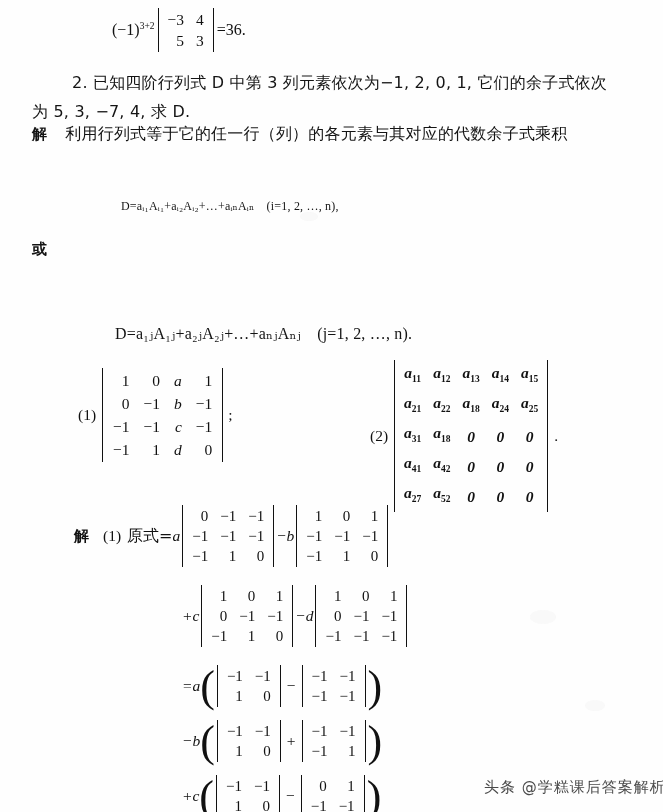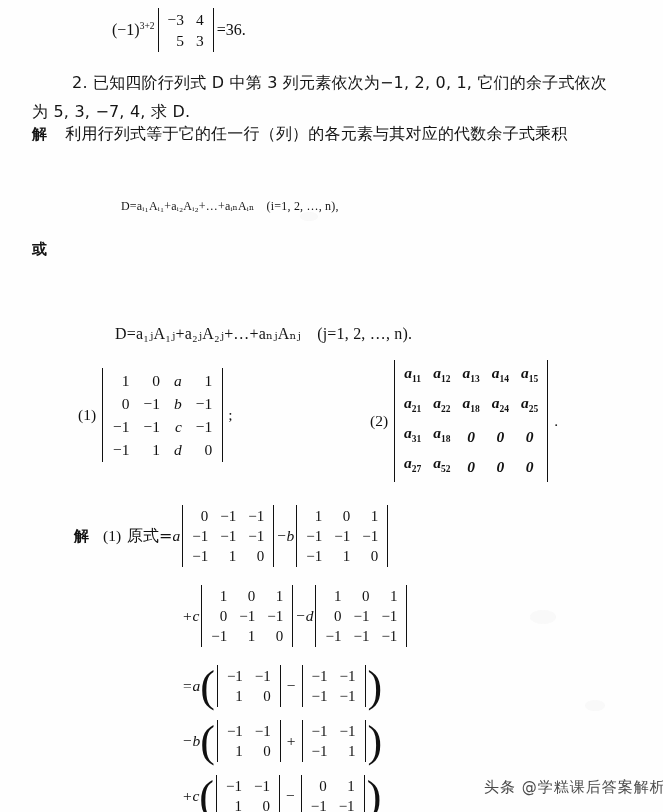--- a/index.html
+++ b/index.html
@@ -166,20 +166,27 @@
           <td><i>a</i><span class="sub" style="font-style:normal">25</span></td>
         </tr>
         <tr>
           <td><i>a</i><span class="sub" style="font-style:normal">31</span></td>
           <td><i>a</i><span class="sub" style="font-style:normal">18</span></td>
           <td class="zero">0</td>
           <td class="zero">0</td>
           <td class="zero">0</td>
         </tr>
         <tr>
+          <td><i>a</i><span class="sub" style="font-style:normal">41</span></td>
+          <td><i>a</i><span class="sub" style="font-style:normal">42</span></td>
+          <td class="zero">0</td>
+          <td class="zero">0</td>
+          <td class="zero">0</td>
+        </tr>
+        <tr>
           <td><i>a</i><span class="sub" style="font-style:normal">27</span></td>
           <td><i>a</i><span class="sub" style="font-style:normal">52</span></td>
           <td class="zero">0</td>
           <td class="zero">0</td>
           <td class="zero">0</td>
         </tr>
       </tbody>
         </table>
     </span>
     <span class="lbl math" style="margin-left:6px;">.</span>

